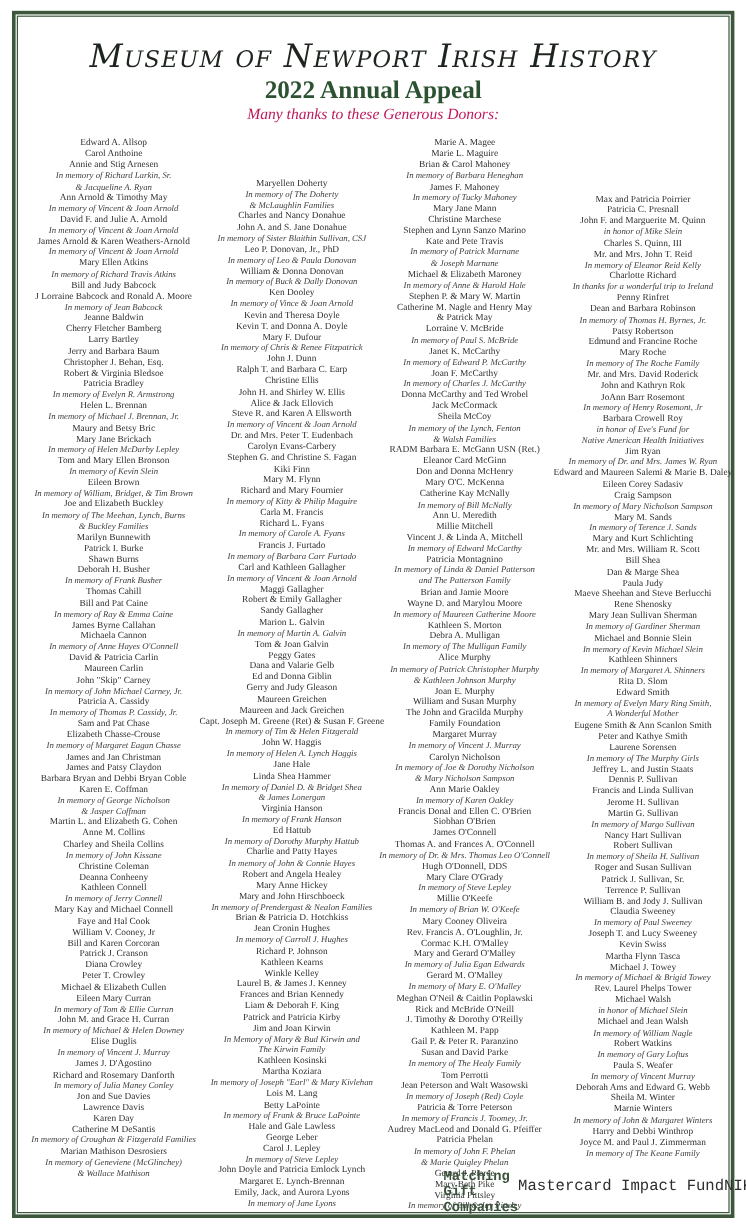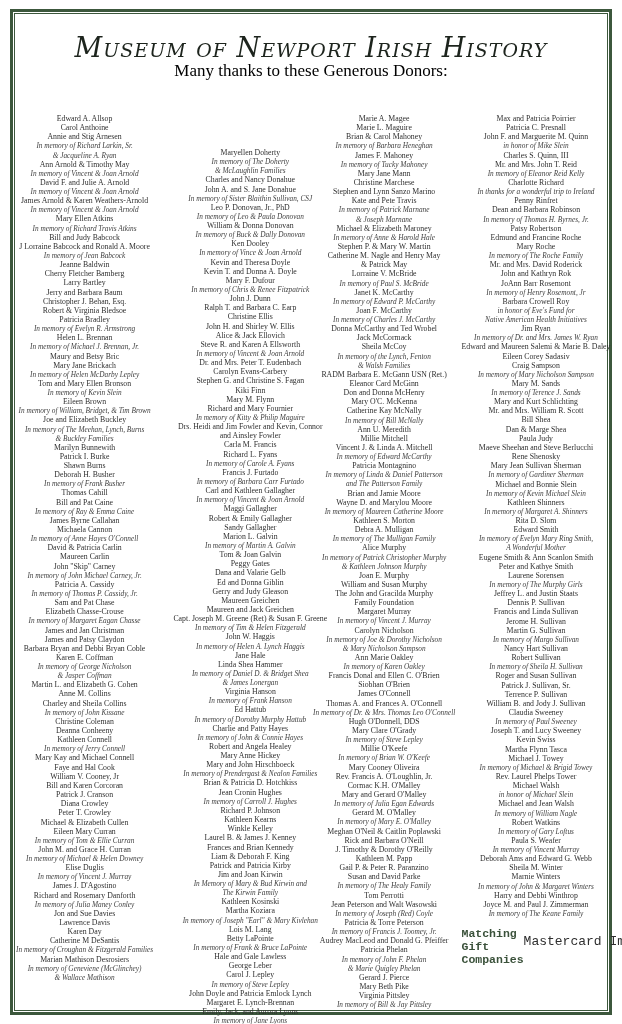--- a/index.html
+++ b/index.html
@@ -9,45 +9,46 @@
   }
   .frame { position:absolute; top:9px; left:10px; right:10px; bottom:9px;
            border:3px solid #3c573c; }
   .frame-inner { position:absolute; top:1px; left:1px; right:1px; bottom:1px;
            border:1px solid #3c573c; }
   .header { position:absolute; top:20px; left:0; right:0; text-align:center;margin-top:13px; }
   .title  { font-family:"DejaVu Serif", serif; font-style:italic;
             font-variant:small-caps; font-weight:500; font-size:27px;
             line-height:30px; color:#1d241d; letter-spacing:1px; }
   .appeal { font-weight:bold; font-size:21px; line-height:24px; color:#2d5232; }
-  .subtitle { font-size:17px; line-height:15px; color:#000000; }
+  .subtitle { font-style:italic; font-size:13px; line-height:15px; color:#be185d; }
   .columns { position:absolute; top:114px; left:16px; right:12px; bottom:12px;
              display:flex; }
-  .colwrap { display:flex; flex-direction:column; align-items:flex-start; }
-  .c1 { width:26.5%; } .c2 { width:23.5%;margin-top:34px; } .c3 { width:25%; } .c4 { width:25%; }
+  .colwrap { display:flex; flex-direction:column; align-items:center; }
+  .c1 { width:26.5%; } .c2 { width:23.5%;margin-top:34px; } .c3 { width:25%; } .c4 { width:25%;margin-top:47px; }
   .colflow { display:flex; flex-direction:column; align-items:center; }
   .n { font-size:7.8px; line-height:9.15px; white-space:pre; text-align:center;
        color:#2f2f2f; }
   .m { font-size:7.3px; line-height:9.1px; font-style:italic; white-space:pre;
        text-align:center; color:#3e3e3e; }
   .mgc { display:flex; flex-direction:row; align-items:center;font-family:Liberation Mono, monospace; }
   .mgc-heading { font-size:11.5px; font-weight:bold; color:#3a513a;
                  line-height:13px; margin-top:9px; }
   .mgc-company { font-size:13px; line-height:10px; white-space:pre; }
   .asof { font-size:6.8px; color:#565656; margin-top:10px; line-height:8px; }
 </style>
 </head>
 <body>
 
 <div class="frame">
   <div class="frame-inner"></div>
 </div>
 
 <div class="header">
   <div class="title">Museum of Newport Irish History</div>
+  <div class="appeal">2022 Annual Appeal</div>
   <div class="subtitle">Many thanks to these Generous Donors:</div>
 </div>
 
 <div class="columns">
   <div class="colwrap c1">
     <div class="colflow">
         <div class="n">Edward A. Allsop</div>
         <div class="n">Carol Anthoine</div>
         <div class="n">Annie and Stig Arnesen</div>
         <div class="m">In memory of Richard Larkin, Sr.
@@ -169,22 +170,20 @@
         <div class="n">Alice &amp; Jack Ellovich</div>
         <div class="n">Steve R. and Karen A Ellsworth</div>
         <div class="m">In memory of Vincent &amp; Joan Arnold</div>
         <div class="n">Dr. and Mrs. Peter T. Eudenbach</div>
         <div class="n">Carolyn Evans-Carbery</div>
         <div class="n">Stephen G. and Christine S. Fagan</div>
         <div class="n">Kiki Finn</div>
         <div class="n">Mary M. Flynn</div>
         <div class="n">Richard and Mary Fournier</div>
         <div class="m">In memory of Kitty &amp; Philip Maguire</div>
-        <div class="n">Drs. Heidi and Jim Fowler and Kevin, Connor
-and Ainsley Fowler</div>
         <div class="n">Carla M. Francis</div>
         <div class="n">Richard L. Fyans</div>
         <div class="m">In memory of Carole A. Fyans</div>
         <div class="n">Francis J. Furtado</div>
         <div class="m">In memory of Barbara Carr Furtado</div>
         <div class="n">Carl and Kathleen Gallagher</div>
         <div class="m">In memory of Vincent &amp; Joan Arnold</div>
         <div class="n">Maggi Gallagher</div>
         <div class="n">Robert &amp; Emily Gallagher</div>
         <div class="n">Sandy Gallagher</div>
@@ -318,21 +317,21 @@
         <div class="n">Millie O'Keefe</div>
         <div class="m">In memory of Brian W. O'Keefe</div>
         <div class="n">Mary Cooney Oliveira</div>
         <div class="n">Rev. Francis A. O'Loughlin, Jr.</div>
         <div class="n">Cormac K.H. O'Malley</div>
         <div class="n">Mary and Gerard O'Malley</div>
         <div class="m">In memory of Julia Egan Edwards</div>
         <div class="n">Gerard M. O'Malley</div>
         <div class="m">In memory of Mary E. O'Malley</div>
         <div class="n">Meghan O'Neil &amp; Caitlin Poplawski</div>
-        <div class="n">Rick and Barbara O'Neill</div>
+        <div class="n">Rick and McBride O'Neill</div>
         <div class="n">J. Timothy &amp; Dorothy O'Reilly</div>
         <div class="n">Kathleen M. Papp</div>
         <div class="n">Gail P. &amp; Peter R. Paranzino</div>
         <div class="n">Susan and David Parke</div>
         <div class="m">In memory of The Healy Family</div>
         <div class="n">Tom Perrotti</div>
         <div class="n">Jean Peterson and Walt Wasowski</div>
         <div class="m">In memory of Joseph (Red) Coyle</div>
         <div class="n">Patricia &amp; Torre Peterson</div>
         <div class="m">In memory of Francis J. Toomey, Jr.</div>

